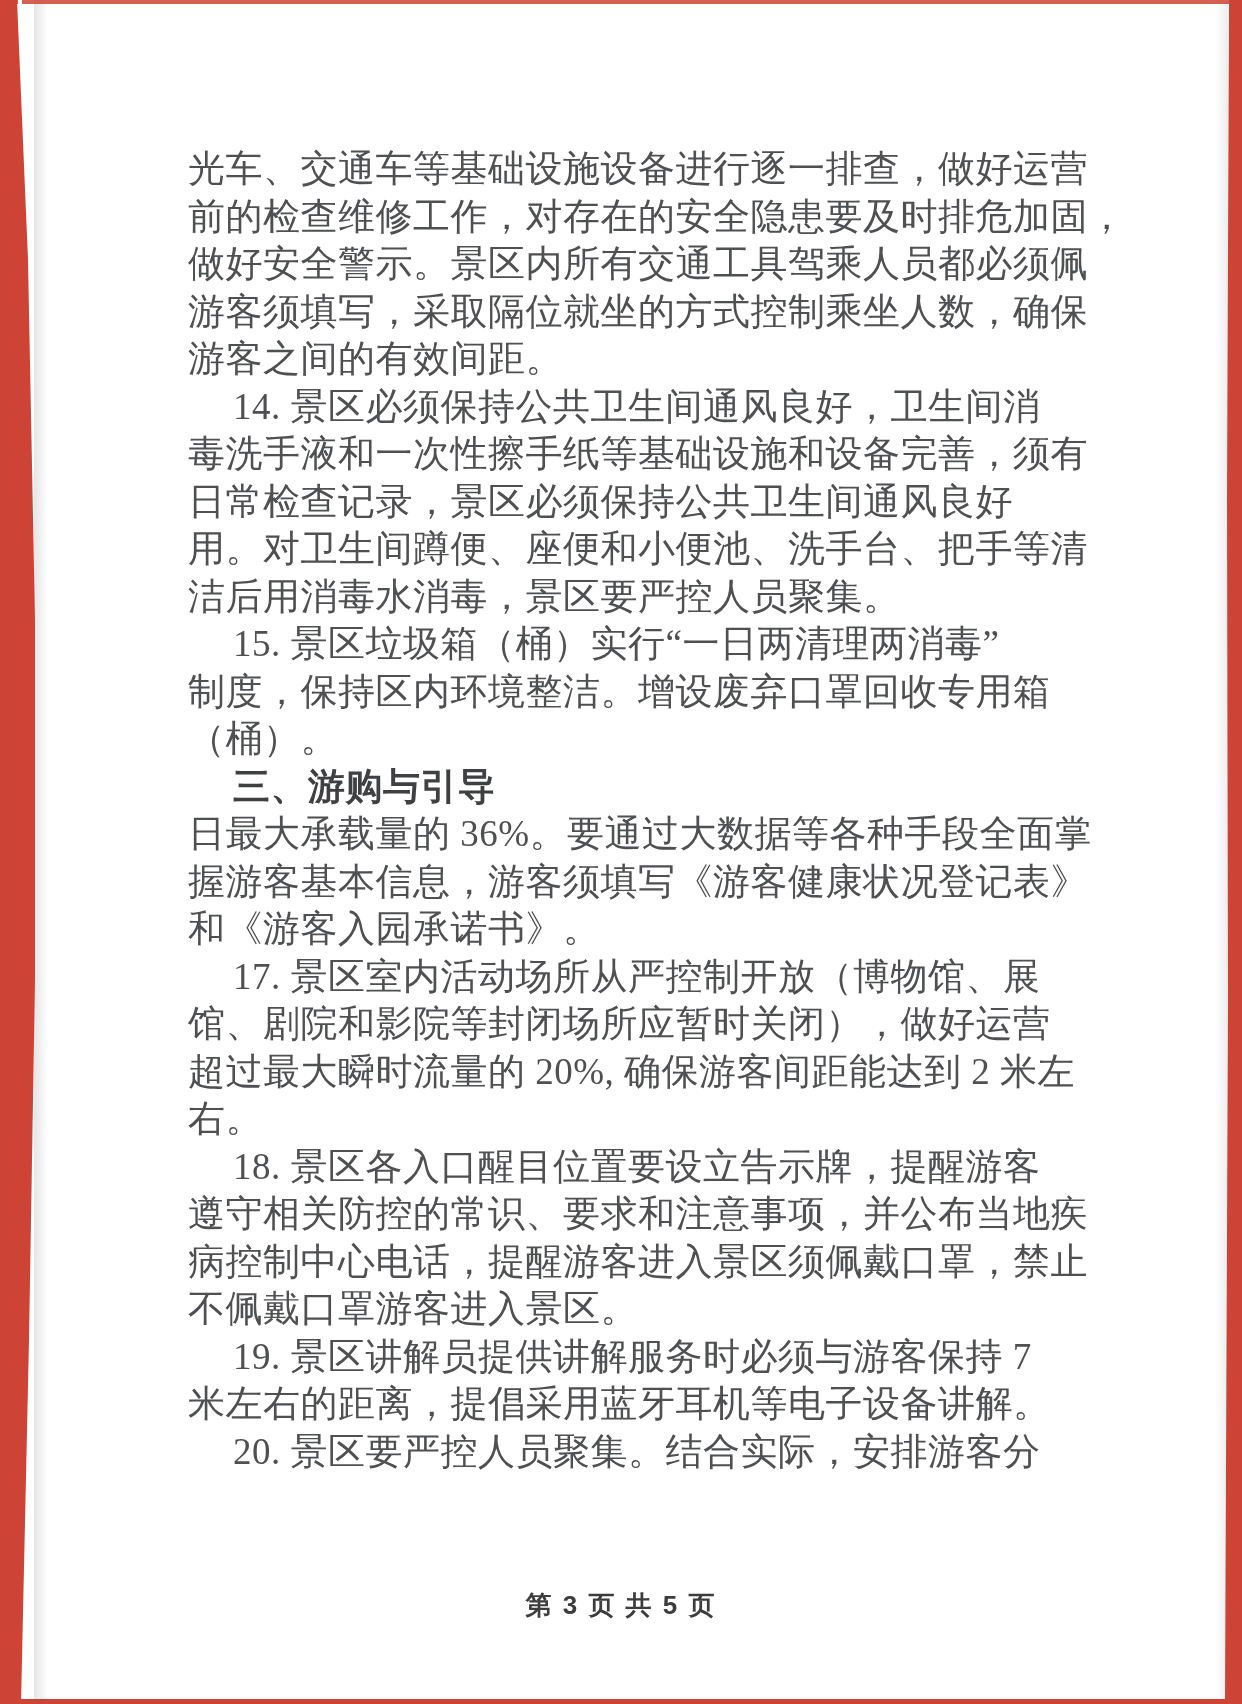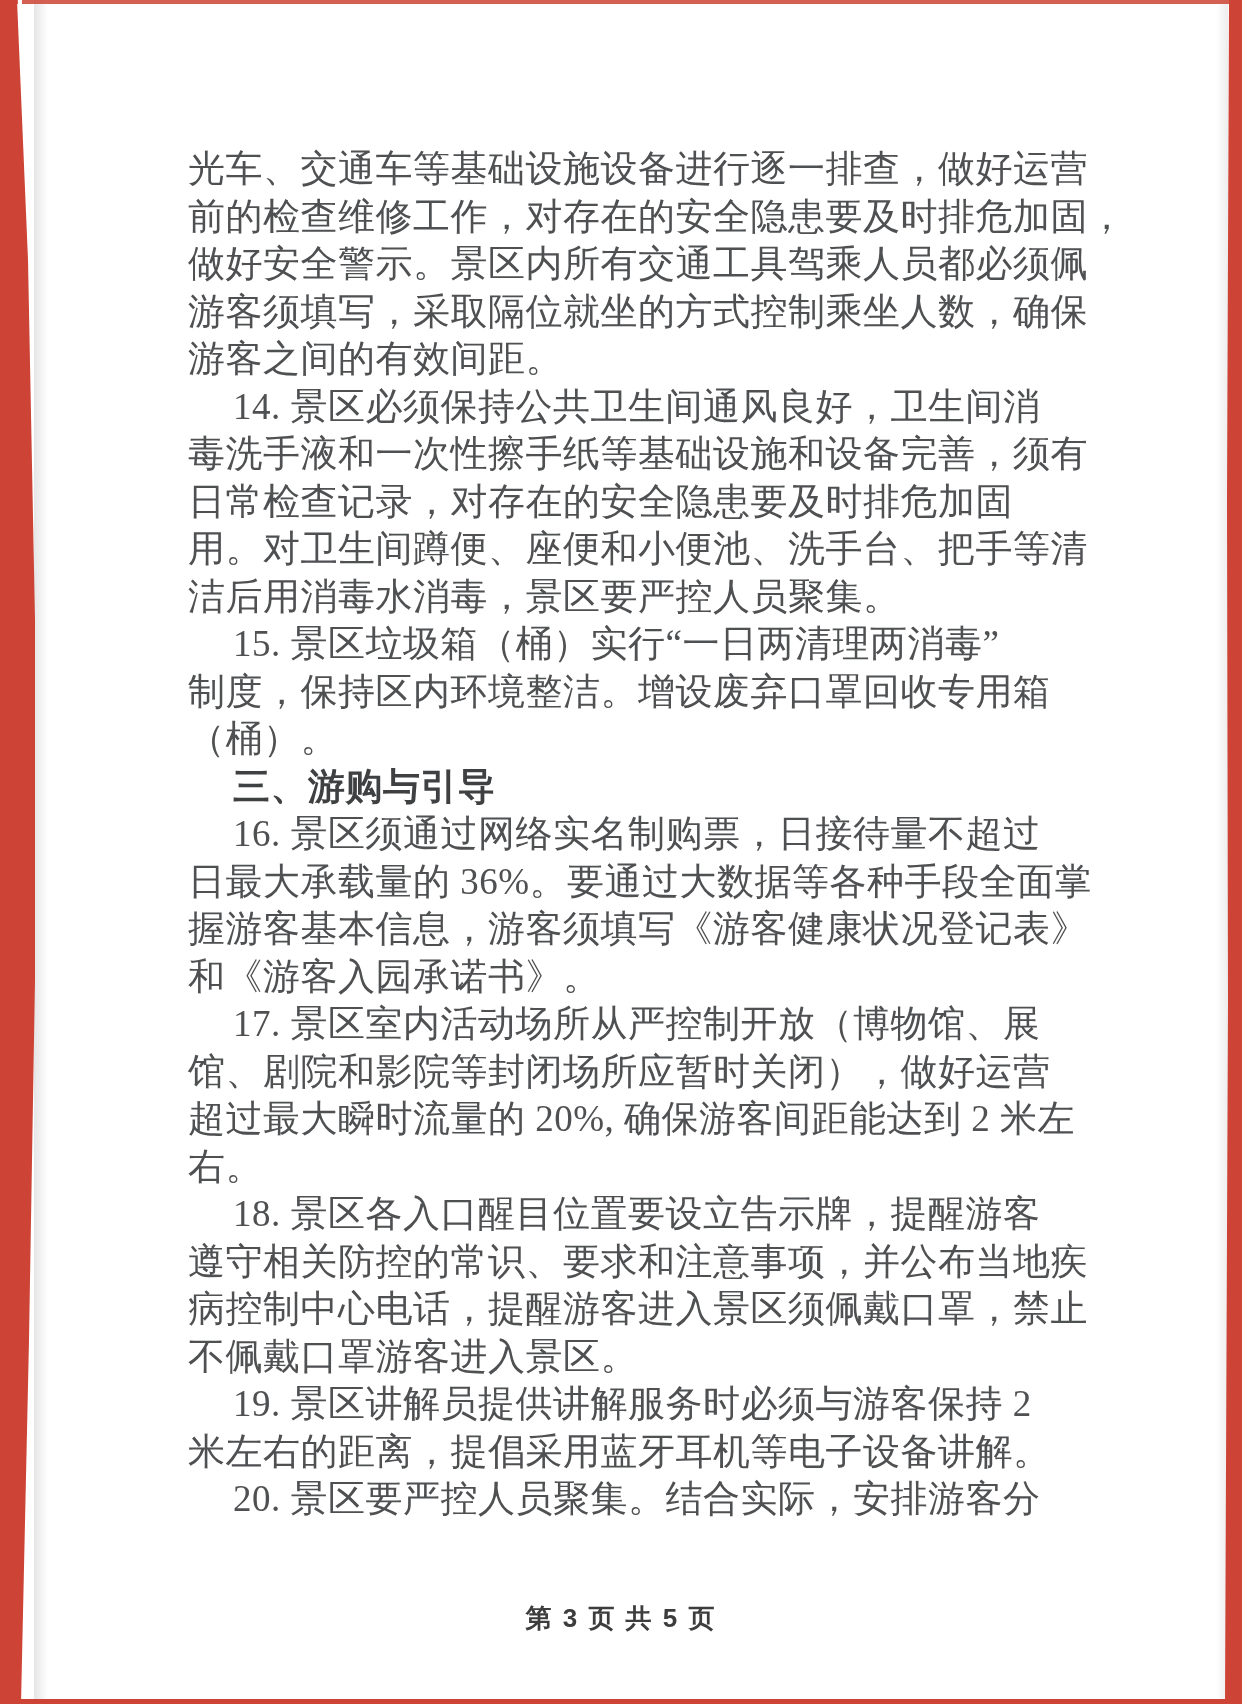--- a/index.html
+++ b/index.html
@@ -49,21 +49,20 @@
   .line.indent{text-indent:45px;}
   .line.bold{font-weight:bold;color:#3f4042;}
   .page-footer{
     position:absolute;left:0;top:1588px;width:1242px;
     text-align:center;
     font-family:"Liberation Sans","DejaVu Sans",sans-serif;
     font-weight:bold;
     font-size:26px;
     letter-spacing:2px;
     color:var(--footer-text);
-    margin-top:13px;
   }
 </style>
 </head>
 <body>
 
 <div class="page">
 
   <div class="shade-left"></div>
   <div class="shade-right"></div>
 
@@ -81,40 +80,39 @@
   </svg>
 
   <div class="doc-body">
       <div class="line">光车、交通车等基础设施设备进行逐一排查，做好运营</div>
       <div class="line">前的检查维修工作，对存在的安全隐患要及时排危加固，</div>
       <div class="line">做好安全警示。景区内所有交通工具驾乘人员都必须佩</div>
       <div class="line">游客须填写，采取隔位就坐的方式控制乘坐人数，确保</div>
       <div class="line">游客之间的有效间距。</div>
       <div class="line indent">14. 景区必须保持公共卫生间通风良好，卫生间消</div>
       <div class="line">毒洗手液和一次性擦手纸等基础设施和设备完善，须有</div>
-      <div class="line">日常检查记录，对存在的安全隐患要及时排危加固</div>
+      <div class="line">日常检查记录，景区必须保持公共卫生间通风良好</div>
       <div class="line">用。对卫生间蹲便、座便和小便池、洗手台、把手等清</div>
       <div class="line">洁后用消毒水消毒，景区要严控人员聚集。</div>
       <div class="line indent">15. 景区垃圾箱（桶）实行“一日两清理两消毒”</div>
       <div class="line">制度，保持区内环境整洁。增设废弃口罩回收专用箱</div>
       <div class="line">（桶）。</div>
       <div class="line indent bold">三、游购与引导</div>
-      <div class="line indent">16. 景区须通过网络实名制购票，日接待量不超过</div>
       <div class="line">日最大承载量的 36%。要通过大数据等各种手段全面掌</div>
       <div class="line">握游客基本信息，游客须填写《游客健康状况登记表》</div>
       <div class="line">和《游客入园承诺书》。</div>
       <div class="line indent">17. 景区室内活动场所从严控制开放（博物馆、展</div>
       <div class="line">馆、剧院和影院等封闭场所应暂时关闭），做好运营</div>
       <div class="line">超过最大瞬时流量的 20%, 确保游客间距能达到 2 米左</div>
       <div class="line">右。</div>
       <div class="line indent">18. 景区各入口醒目位置要设立告示牌，提醒游客</div>
       <div class="line">遵守相关防控的常识、要求和注意事项，并公布当地疾</div>
       <div class="line">病控制中心电话，提醒游客进入景区须佩戴口罩，禁止</div>
       <div class="line">不佩戴口罩游客进入景区。</div>
-      <div class="line indent">19. 景区讲解员提供讲解服务时必须与游客保持 2</div>
+      <div class="line indent">19. 景区讲解员提供讲解服务时必须与游客保持 7</div>
       <div class="line">米左右的距离，提倡采用蓝牙耳机等电子设备讲解。</div>
       <div class="line indent">20. 景区要严控人员聚集。结合实际，安排游客分</div>
     </div>
 
   <div class="page-footer">
     <span>第 3 页 共 5 页</span>
   </div>
 
 </div>
 

